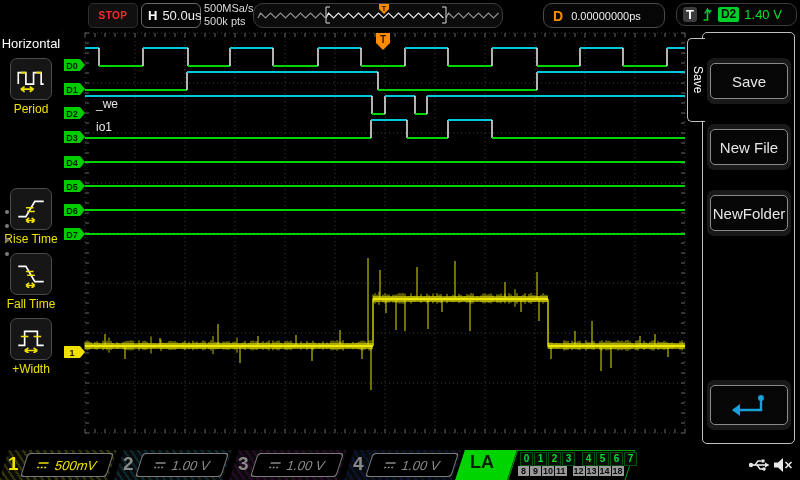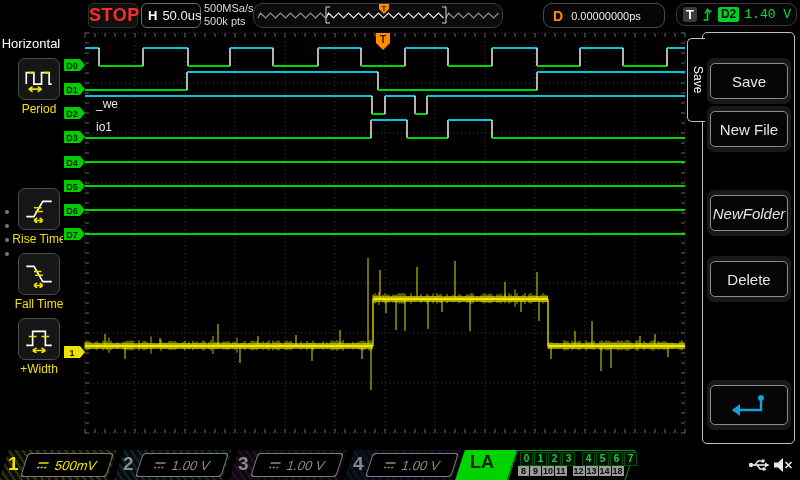--- a/index.html
+++ b/index.html
@@ -5,44 +5,44 @@
   html,body{margin:0;padding:0;background:#000;}
   #screen{position:relative;width:800px;height:480px;background:#000;overflow:hidden;
           font-family:"Liberation Sans",sans-serif;-webkit-font-smoothing:antialiased;}
   .abs{position:absolute;}
 
   
   #topbar{position:absolute;left:0;top:0;width:800px;height:30px;background:#000;border-bottom:1px solid #151515;}
   #logo{position:absolute;left:5px;top:1px;font-family:"Liberation Serif",serif;font-weight:bold;
         font-size:21px;color:#f2cc0a;letter-spacing:1px;}
   #stopbtn{position:absolute;left:88px;top:3px;width:48px;height:23px;background:#101010;
-           border:1px solid #2e2e2e;border-radius:5px;color:#ff2a2a;font-weight:bold;font-size:18px;
+           border:1px solid #2e2e2e;border-radius:5px;color:#ff2a2a;font-weight:bold;font-size:10px;
            text-align:center;line-height:23px;letter-spacing:0.5px;}
   #hbox{position:absolute;left:141px;top:3px;width:58px;height:23px;background:#060606;
         border:1px solid #6a6a6a;border-radius:6px;color:#eee;font-size:13px;display:flex;align-items:center;}
   #hbox .hlab{font-weight:bold;margin:0 5px 0 6px;color:#fff;}
   #ratebox{position:absolute;left:204px;top:2px;color:#ddd;font-size:11px;line-height:13px;}
   #preview{position:absolute;left:253px;top:3px;width:248px;height:23px;background:#0c0c0c;
            border:1px solid #3d3d3d;border-radius:10px;}
   #preview svg{position:absolute;left:0;top:0;}
   #dbox{position:absolute;left:543px;top:3px;width:120px;height:23px;background:#060606;
         border:1px solid #4a4a4a;border-radius:9px;display:flex;align-items:center;}
   #dbox .dlab{color:#ff8c00;font-weight:bold;font-size:14px;margin:0 8px 0 9px;}
   #dbox .dval{color:#eee;font-size:11px;}
   #tbox{position:absolute;left:676px;top:3px;width:121px;height:23px;background:#060606;
         border:1px solid #3a3a3a;border-radius:9px;display:flex;align-items:center;gap:5px;padding-left:6px;box-sizing:border-box;}
   #tbox .tlab{color:#fff;font-weight:bold;font-size:13px;background:#3c3c3c;border-radius:3px;padding:0 3px;line-height:15px;}
   #tbox .tsrc{color:#031003;background:#00d02a;font-weight:bold;font-size:12px;border-radius:2px;
               padding:0 3px;line-height:15px;}
-  #tbox .tlev{color:#00e030;font-size:13px;font-family:Liberation Mono, monospace;}
+  #tbox .tlev{color:#00e030;font-size:13px;}
 
   
   #leftbar{position:absolute;left:0;top:30px;width:62px;height:420px;background:#000;}
   #leftbar .title{color:#fff;font-size:13px;text-align:center;margin-top:6px;}
-  .lm-item{position:absolute;left:0;width:62px;text-align:center;padding-left:8px;}
+  .lm-item{position:absolute;left:0;width:62px;text-align:center;}
   .lm-btn{margin:0 auto;width:40px;height:40px;background:#161616;border:1px solid #4b4b4b;border-radius:7px;
           display:flex;align-items:center;justify-content:center;}
   .lm-label{color:#f0e000;font-size:12px;margin-top:2px;}
   .dotcol div{width:4px;height:4px;border-radius:50%;background:#7a7a7a;margin:10px 0;}
 
   
   #plot{position:absolute;left:63px;top:30px;width:624px;height:404px;background:#000;}
 
   
   #rightbar{position:absolute;left:687px;top:30px;width:113px;height:420px;background:#000;}
@@ -853,28 +853,25 @@
       </svg>
   </div>
 
   <div id="rightbar" data-name="right-soft-menu">
     <div id="rpanel" data-name="soft-menu-panel"></div>
     <div id="rtab" data-name="soft-menu-tab">Save</div>
 
     <div class="rm-group" style="top:28px;" data-name="softkey-save-group">
       <div class="rm-btn" data-name="save-button">Save</div>
     </div>
-    <div class="rm-group" style="top:76px;" data-name="softkey-newfile-group">
+    <div class="rm-group" style="top:94px;" data-name="softkey-newfile-group">
       <div class="rm-btn" data-name="new-file-button">New File</div>
     </div>
-    <div class="rm-group" style="top:160px;font-style:italic;" data-name="softkey-newfolder-group">
+    <div class="rm-group" style="top:160px;" data-name="softkey-newfolder-group">
       <div class="rm-btn" data-name="new-folder-button">NewFolder</div>
-    </div>
-    <div class="rm-group" style="top:226px;" data-name="softkey-delete-group">
-      <div class="rm-btn" data-name="delete-button">Delete</div>
     </div>
     <div class="rm-group" style="top:350px;height:50px;" data-name="softkey-enter-group">
       <div class="rm-btn" data-name="enter-button">
         <svg width="56" height="30" viewBox="0 0 56 30" data-name="return-arrow-icon">
           <path d="M12,20 H40 V10" stroke="#18a0d8" stroke-width="2.4" fill="none"></path>
           <circle cx="40" cy="8" r="3" fill="#18a0d8"></circle>
           <path d="M19,14 L11,20 L19,26 Z" fill="#18a0d8"></path>
         </svg>
       </div>
     </div>

